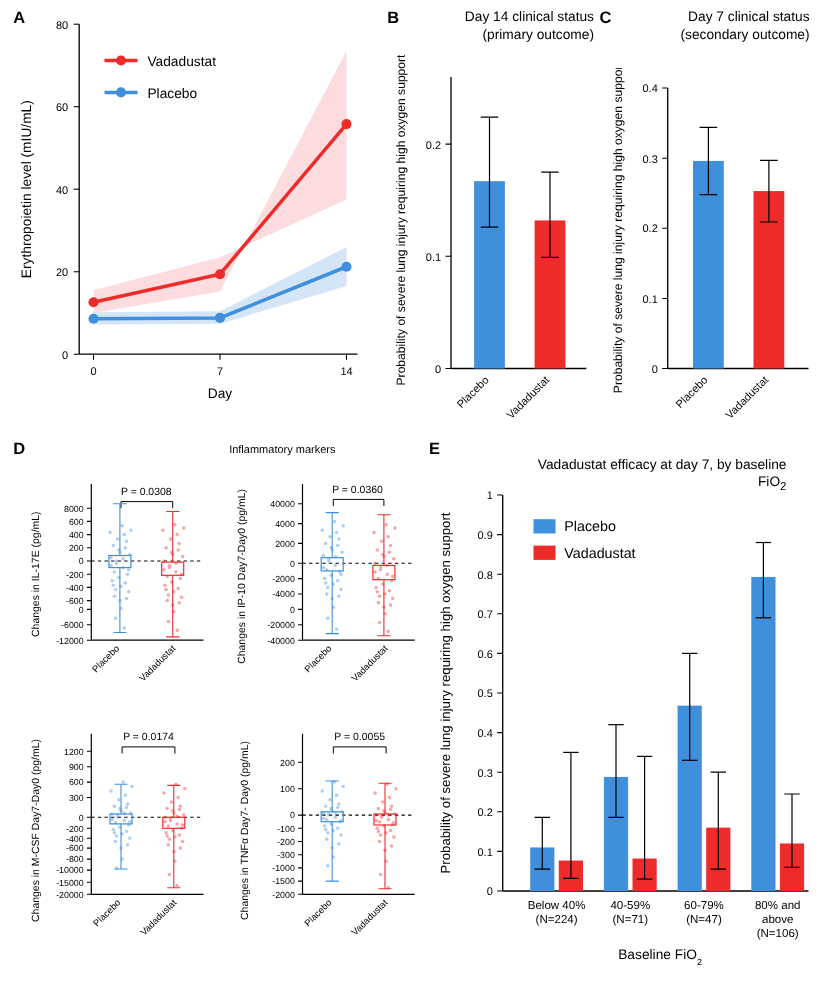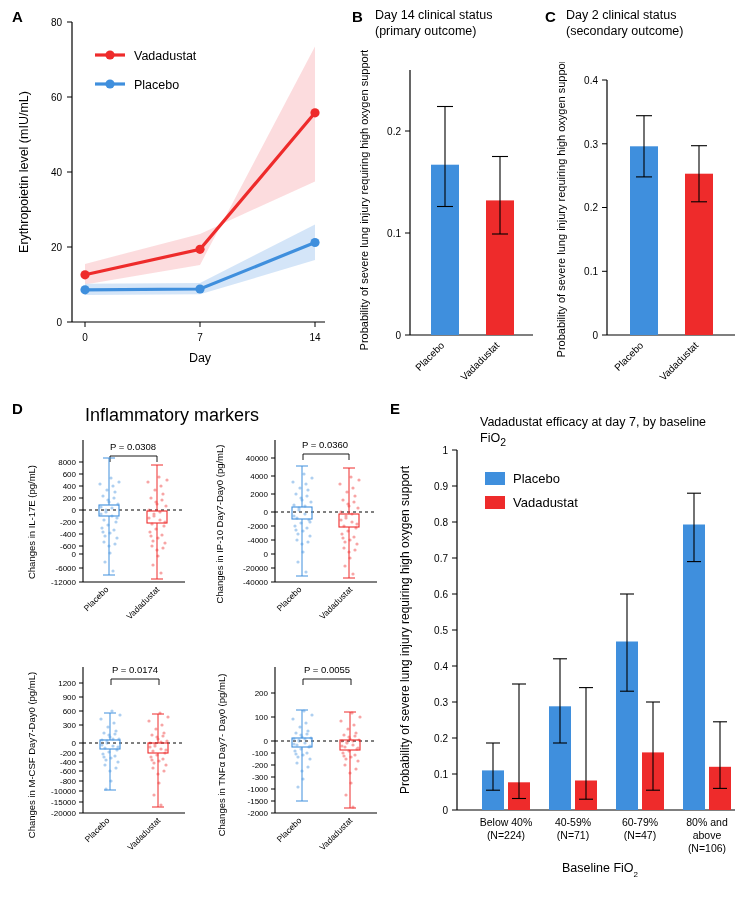--- a/index.html
+++ b/index.html
@@ -1,19 +1,19 @@
 <!DOCTYPE html>
 <html><head>
 <meta charset="utf-8">
 <style>
   html,body{margin:0;padding:0;}
   body{width:750px;height:900px;background:#ffffff;font-family:"Liberation Sans",sans-serif;color:#000;position:relative;overflow:hidden;}
   .panel{position:absolute;}
   .plabel{position:absolute;font-weight:bold;font-size:15px;}
-  .ptitle{position:absolute;text-align:left;font-size:12.5px;line-height:1.25;}
+  .ptitle{position:absolute;text-align:right;font-size:12.5px;line-height:1.25;}
   svg{display:block;}
   text{font-family:"Liberation Sans",sans-serif;}
   .axtick{font-size:10px;}
   .axtitle{font-size:11px;}
   .legtxt{font-size:12.5px;}
 </style>
 </head>
 <body>
 
 <div class="plabel" style="left:12px;top:8px;">A</div>
@@ -99,21 +99,21 @@
     <line x1="152" y1="106.5" x2="152" y2="184"></line>
         <line x1="144" y1="106.5" x2="160" y2="106.5"></line>
         <line x1="144" y1="184" x2="160" y2="184"></line>
   </g>
   <text x="97" y="296" class="axtick" transform="rotate(-45 97 296)" text-anchor="end">Placebo</text>
   <text x="152" y="296" class="axtick" transform="rotate(-45 152 296)" text-anchor="end">Vadadustat</text>
 </svg>
 </div>
 
 <div class="plabel" style="left:545px;top:8px;">C</div>
-<div class="ptitle" style="left:566px;top:8px;width:170px;">Day 2 clinical status (secondary outcome)</div>
+<div class="ptitle" style="left:566px;top:8px;width:170px;">Day 7 clinical status (secondary outcome)</div>
 <div class="panel" style="left:545px;top:62px;width:200px;height:325px;">
 <svg width="200" height="325" viewBox="0 0 200 325">
   <line x1="62" y1="18" x2="62" y2="273" stroke="#000" stroke-width="1.2"></line>
   <line x1="62" y1="273" x2="190" y2="273" stroke="#000" stroke-width="1.2"></line>
   <g class="axtick">
     <line x1="57" y1="273" x2="62" y2="273" stroke="#000"></line>
         <text x="53" y="277" text-anchor="end">0</text>
     <line x1="57" y1="209.3" x2="62" y2="209.3" stroke="#000"></line>
         <text x="53" y="213" text-anchor="end">0.1</text>
     <line x1="57" y1="145.5" x2="62" y2="145.5" stroke="#000"></line>
@@ -134,21 +134,21 @@
     <line x1="154" y1="83.7" x2="154" y2="139.8"></line>
         <line x1="146" y1="83.7" x2="162" y2="83.7"></line>
         <line x1="146" y1="139.8" x2="162" y2="139.8"></line>
   </g>
   <text x="99" y="284" class="axtick" transform="rotate(-45 99 284)" text-anchor="end">Placebo</text>
   <text x="154" y="284" class="axtick" transform="rotate(-45 154 284)" text-anchor="end">Vadadustat</text>
 </svg>
 </div>
 
 <div class="plabel" style="left:12px;top:400px;">D</div>
-<div class="ptitle" style="left:85px;top:404px;width:220px;font-size:18px;">Inflammatory markers</div>
+<div class="ptitle" style="left:85px;top:404px;width:220px;font-size:10px;">Inflammatory markers</div>
 
 <div class="panel" style="left:5px;top:432px;width:190px;height:200px;">
 <svg width="190" height="200" viewBox="0 0 190 200">
   <line x1="78" y1="8" x2="78" y2="150" stroke="#000" stroke-width="1.1"></line>
   <line x1="78" y1="150" x2="180" y2="150" stroke="#000" stroke-width="1.1"></line>
   <line x1="78" y1="78" x2="180" y2="78" stroke="#000" stroke-width="1" stroke-dasharray="3,3"></line>
   <g class="axtick" style="font-size:8px">
     <line x1="74" y1="150" x2="78" y2="150" stroke="#000"></line>
         <text x="71" y="153" text-anchor="end">-12000</text>
     <line x1="74" y1="136" x2="78" y2="136" stroke="#000"></line>

